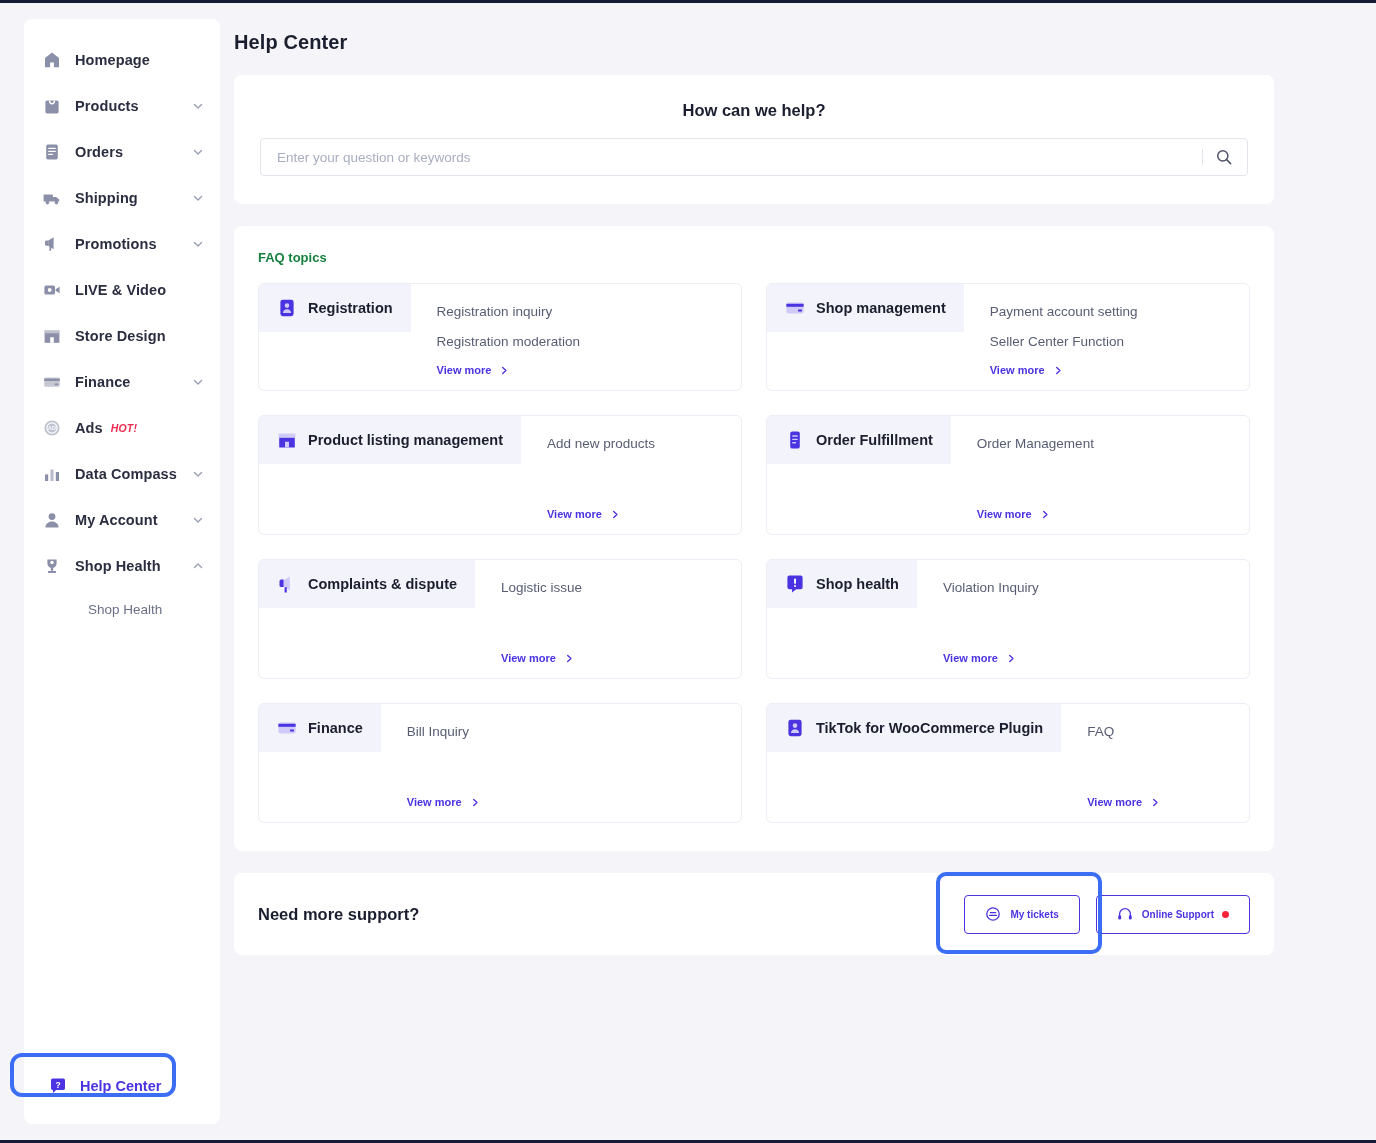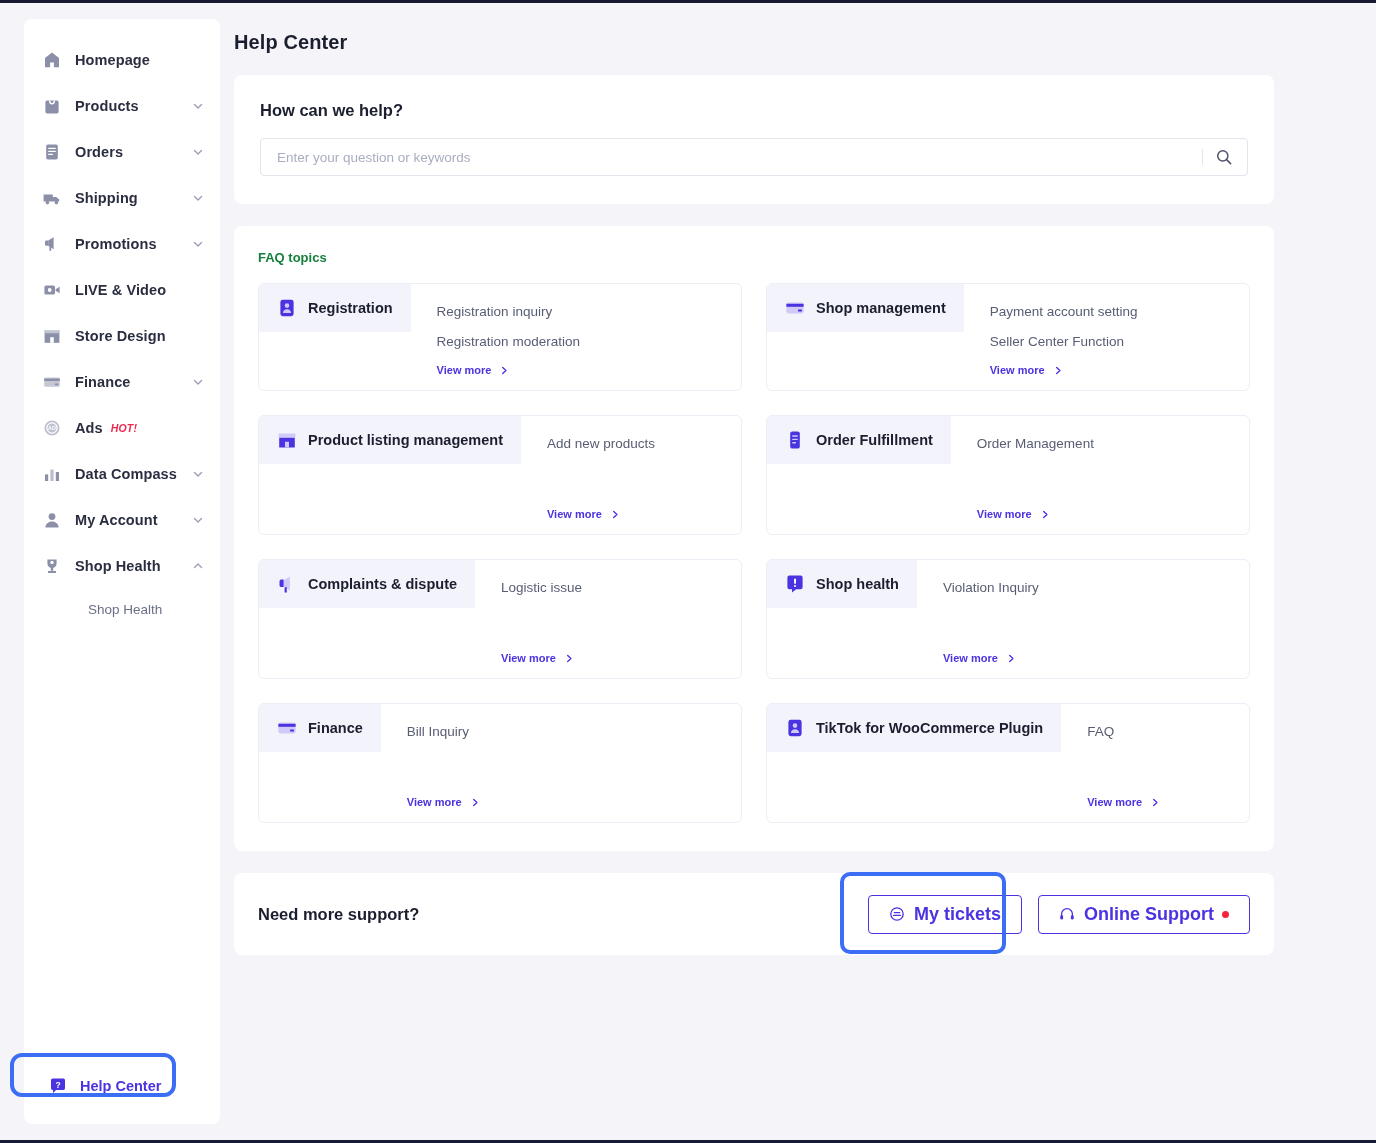--- a/index.html
+++ b/index.html
@@ -134,20 +134,21 @@
   .card {
     background: #fff;
     border-radius: 8px;
   }
   .search-card { padding: 26px 26px 28px 26px; margin-bottom: 22px; }
   .search-card h2 {
     margin: 0 0 18px 0;
     font-size: 16.5px;
     font-weight: bold;
     color: #1b1e2e;
+    text-align: center;
   }
   .search-box {
     height: 38px;
     border: 1px solid #e3e4ec;
     border-radius: 4px;
     display: flex;
     align-items: center;
     padding: 0 4px 0 14px;
     background: #fff;
   }
@@ -245,21 +246,21 @@
   }
   .support-actions { display: flex; align-items: center; gap: 16px; position: relative; }
   .pill {
     height: 39px;
     border: 1px solid #4a33e0;
     border-radius: 4px;
     display: flex;
     align-items: center;
     padding: 0 20px;
     color: #4a33e0;
-    font-size: 18px;
+    font-size: 10px;
     font-weight: bold;
     cursor: pointer;
     background: #fff;
     white-space: nowrap;
   }
   .pill .pill-ico { width: 16px; height: 16px; margin-right: 9px; flex: 0 0 16px; display: block; }
   .red-dot {
     width: 7px; height: 7px;
     border-radius: 50%;
     background: #f5233a;

